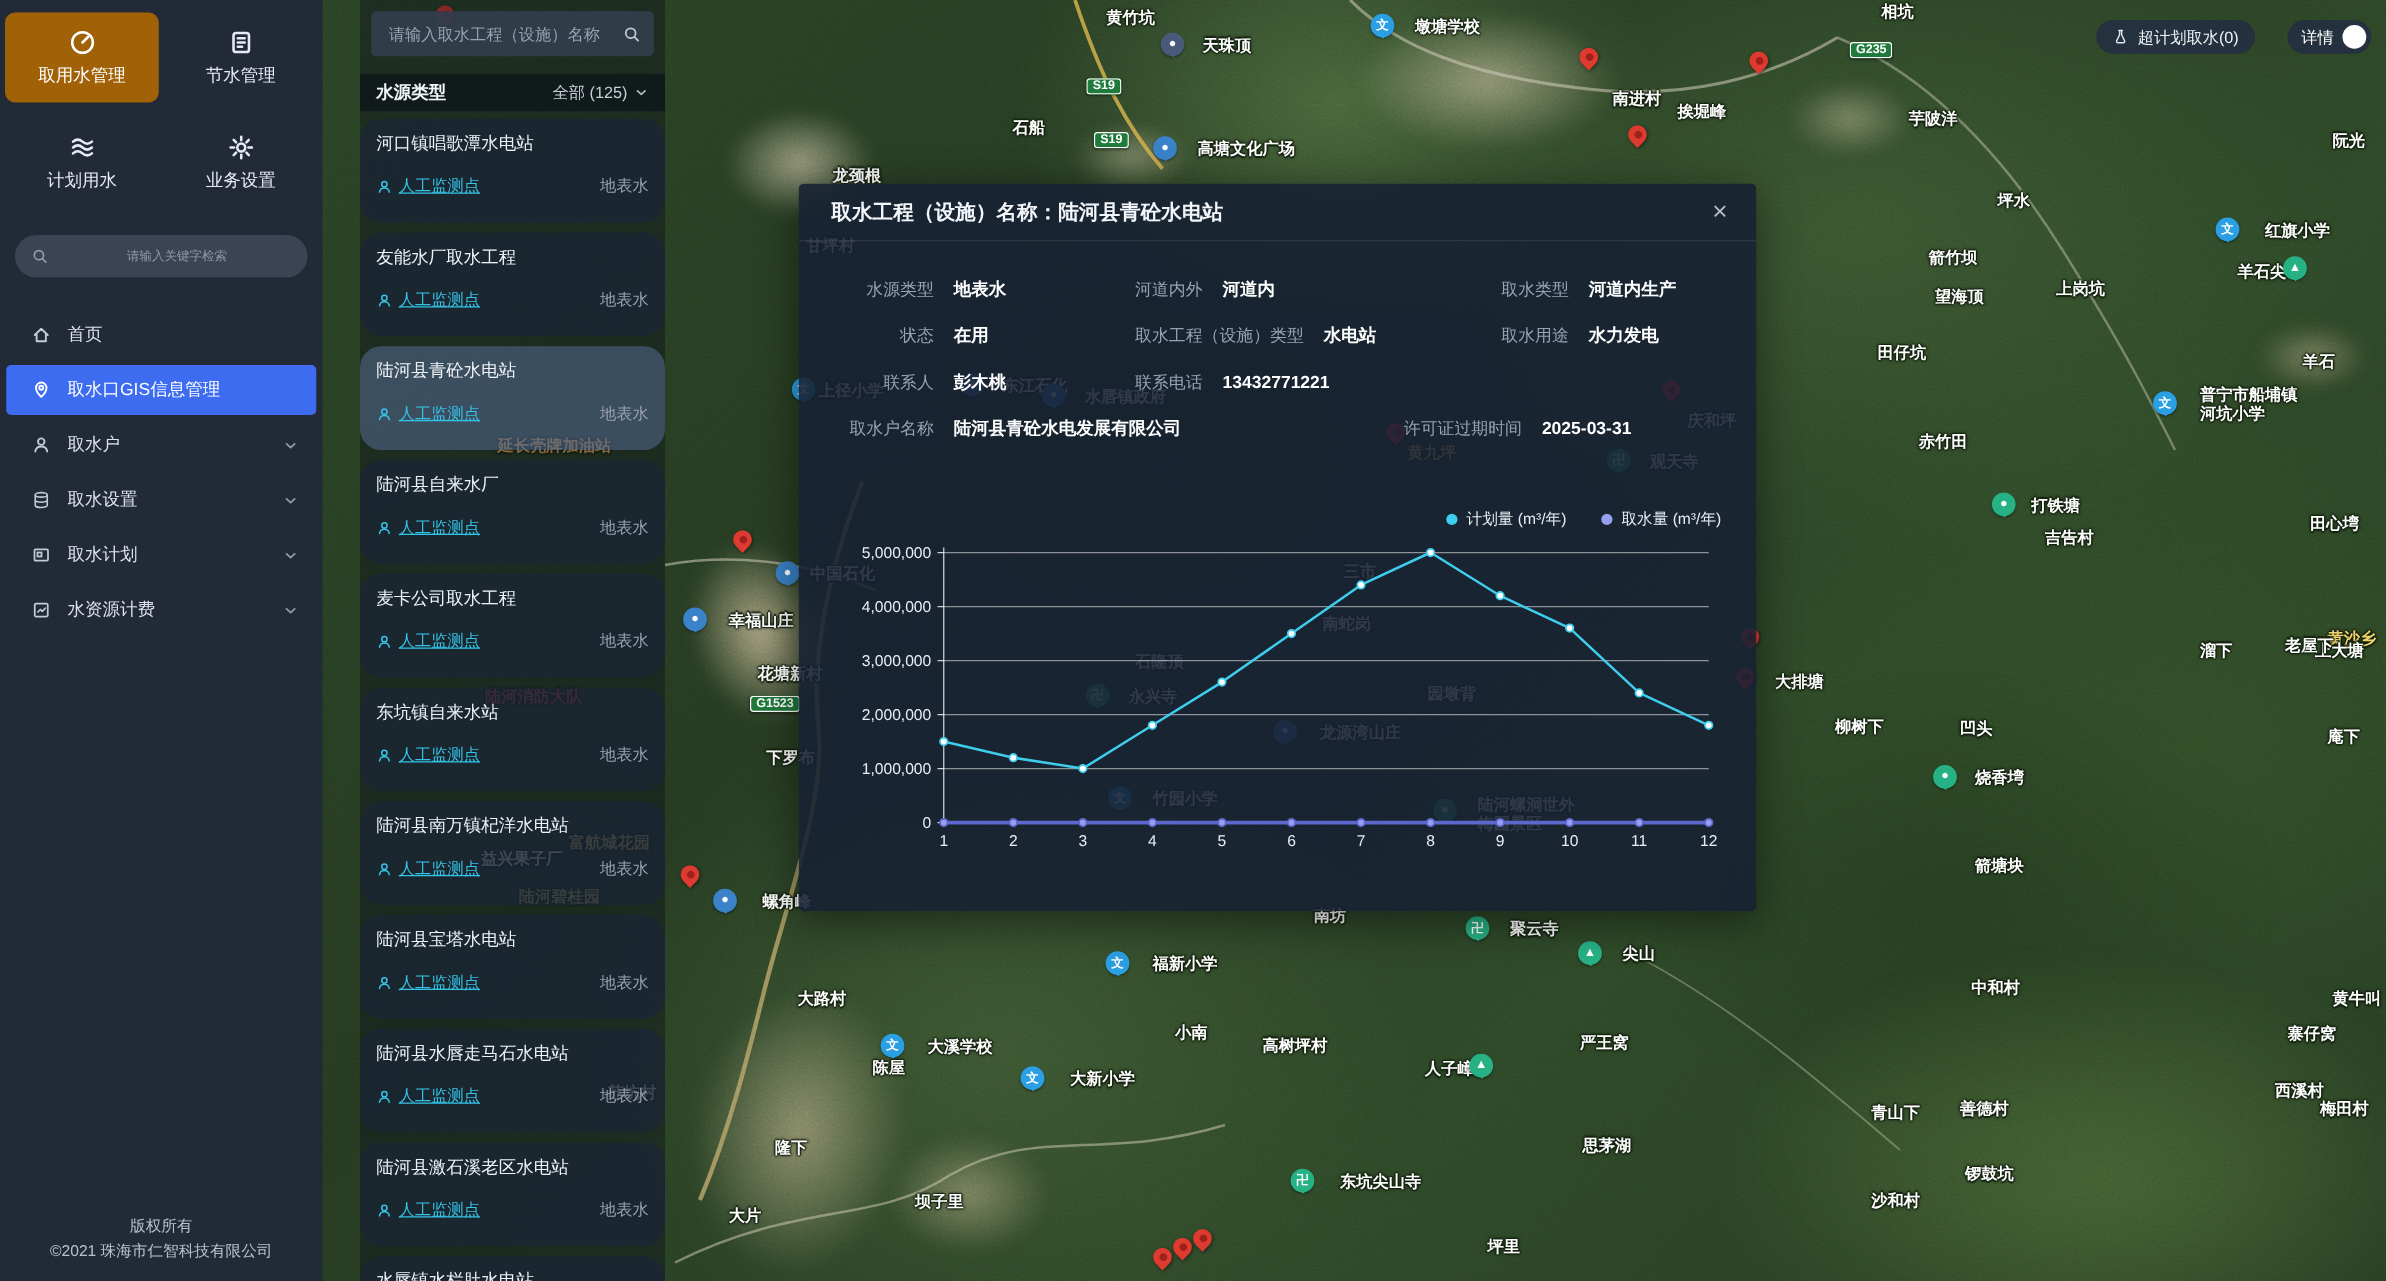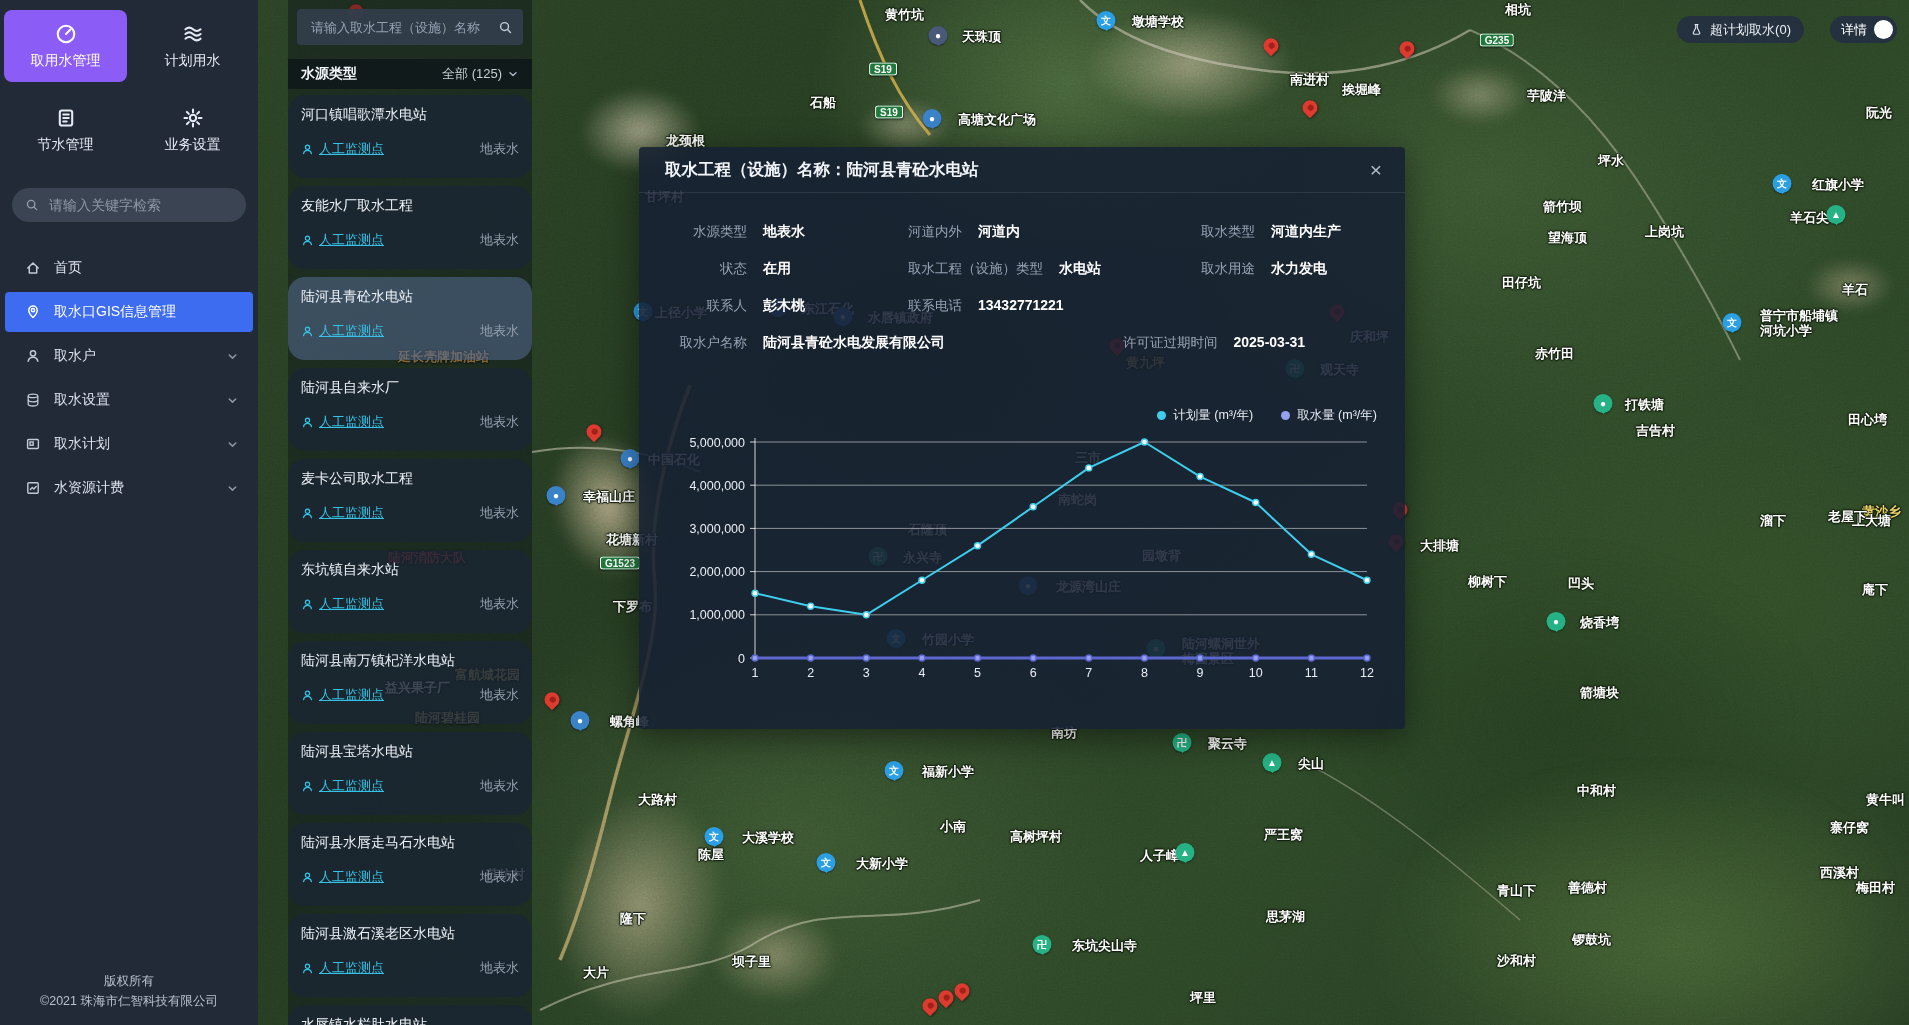--- a/index.html
+++ b/index.html
@@ -39,28 +39,28 @@
           font-size:10px;font-weight:700;padding:1px 5px;border-radius:3px;
           box-shadow:inset 0 0 0 1px #fff,0 1px 2px rgba(0,0,0,.4);z-index:2;}
   
   .sidebar{position:absolute;left:0;top:0;bottom:0;width:258px;background:#232a37;z-index:10;
            display:flex;flex-direction:column;}
   .qgrid{display:grid;grid-template-columns:1fr 1fr;gap:12px 4px;padding:10px 4px 4px;}
   .qapp{height:72px;display:flex;flex-direction:column;align-items:center;justify-content:center;
         gap:7px;color:#e6ebf3;font-size:14px;border-radius:8px;cursor:pointer;}
   .qapp .qicon{width:22px;height:22px;color:#e6ebf3;}
   .qapp .qicon svg{width:22px;height:22px;display:block;}
-  .qapp.active{background:#8b5cf6;color:#fff;}
+  .qapp.active{background:#a16207;color:#fff;}
   .qapp.active .qicon{color:#fff;}
   .sb-search{margin:18px 12px 0;height:34px;border-radius:17px;background:#3b4452;
              display:flex;align-items:center;padding:0 10px 0 13px;}
   .sb-search .sic{width:14px;height:14px;color:#939eae;margin-right:8px;flex:none;}
   .sb-search .sic svg{width:14px;height:14px;display:block;}
-  .sb-search input{flex:1;background:none;border:none;outline:none;color:#cfd6e0;font-size:14px;
-                   font-family:inherit;}
+  .sb-search input{flex:1;background:none;border:none;outline:none;color:#cfd6e0;font-size:10px;
+                   font-family:inherit;text-align:center;}
   .sb-search input::placeholder{color:#8d98a8;}
   .menu{margin-top:26px;display:flex;flex-direction:column;gap:4px;}
   .mitem{height:40px;margin:0 5px;padding:0 14px 0 20px;display:flex;align-items:center;gap:13px;
          color:#dde3eb;font-size:14px;border-radius:4px;cursor:pointer;}
   .mitem .mic{width:16px;height:16px;color:#c2cad6;flex:none;}
   .mitem .mic svg{width:16px;height:16px;display:block;}
   .mitem .chev{margin-left:auto;width:13px;height:13px;color:#8d98a8;}
   .mitem .chev svg{width:13px;height:13px;display:block;}
   .mitem.active{background:#3d6cf0;color:#fff;}
   .mitem.active .mic{color:#fff;}
@@ -690,35 +690,35 @@
             <svg viewBox="0 0 16 16" fill="none" stroke="currentColor" stroke-width="1.5" stroke-linecap="round">
               <circle cx="8" cy="8" r="6"></circle>
               <path d="M8 8 11.2 4.8"></path>
             </svg>
           </span>
      <span>取用水管理</span>
    </div>
         <div class="qapp">
      <span class="qicon">
             <svg viewBox="0 0 16 16" fill="none" stroke="currentColor" stroke-width="1.5" stroke-linecap="round">
+              <rect x="3.5" y="2.5" width="9" height="11" rx="1.5"></rect>
+              <path d="M6 5.5h4M6 8h4M6 10.5h2.5"></path>
+            </svg>
+          </span>
+     <span>节水管理</span>
+   </div>
+        <div class="qapp">
+     <span class="qicon">
+            <svg viewBox="0 0 16 16" fill="none" stroke="currentColor" stroke-width="1.5" stroke-linecap="round">
               <path d="M2.5 4.6c1.8-1.6 3.7-1.6 5.5 0s3.7 1.6 5.5 0"></path>
               <path d="M2.5 8c1.8-1.6 3.7-1.6 5.5 0s3.7 1.6 5.5 0"></path>
               <path d="M2.5 11.4c1.8-1.6 3.7-1.6 5.5 0s3.7 1.6 5.5 0"></path>
             </svg>
           </span>
      <span>计划用水</span>
-   </div>
-        <div class="qapp">
-     <span class="qicon">
-            <svg viewBox="0 0 16 16" fill="none" stroke="currentColor" stroke-width="1.5" stroke-linecap="round">
-              <rect x="3.5" y="2.5" width="9" height="11" rx="1.5"></rect>
-              <path d="M6 5.5h4M6 8h4M6 10.5h2.5"></path>
-            </svg>
-          </span>
-     <span>节水管理</span>
    </div>
         <div class="qapp">
      <span class="qicon">
             <svg viewBox="0 0 16 16" fill="none" stroke="currentColor" stroke-width="1.5" stroke-linecap="round">
               <circle cx="8" cy="8" r="2.3"></circle>
               <path d="M8 1.8v2M8 12.2v2M1.8 8h2M12.2 8h2M3.6 3.6l1.4 1.4M11 11l1.4 1.4M12.4 3.6 11 5M5 11l-1.4 1.4"></path>
             </svg>
           </span>
      <span>业务设置</span>
    </div>

